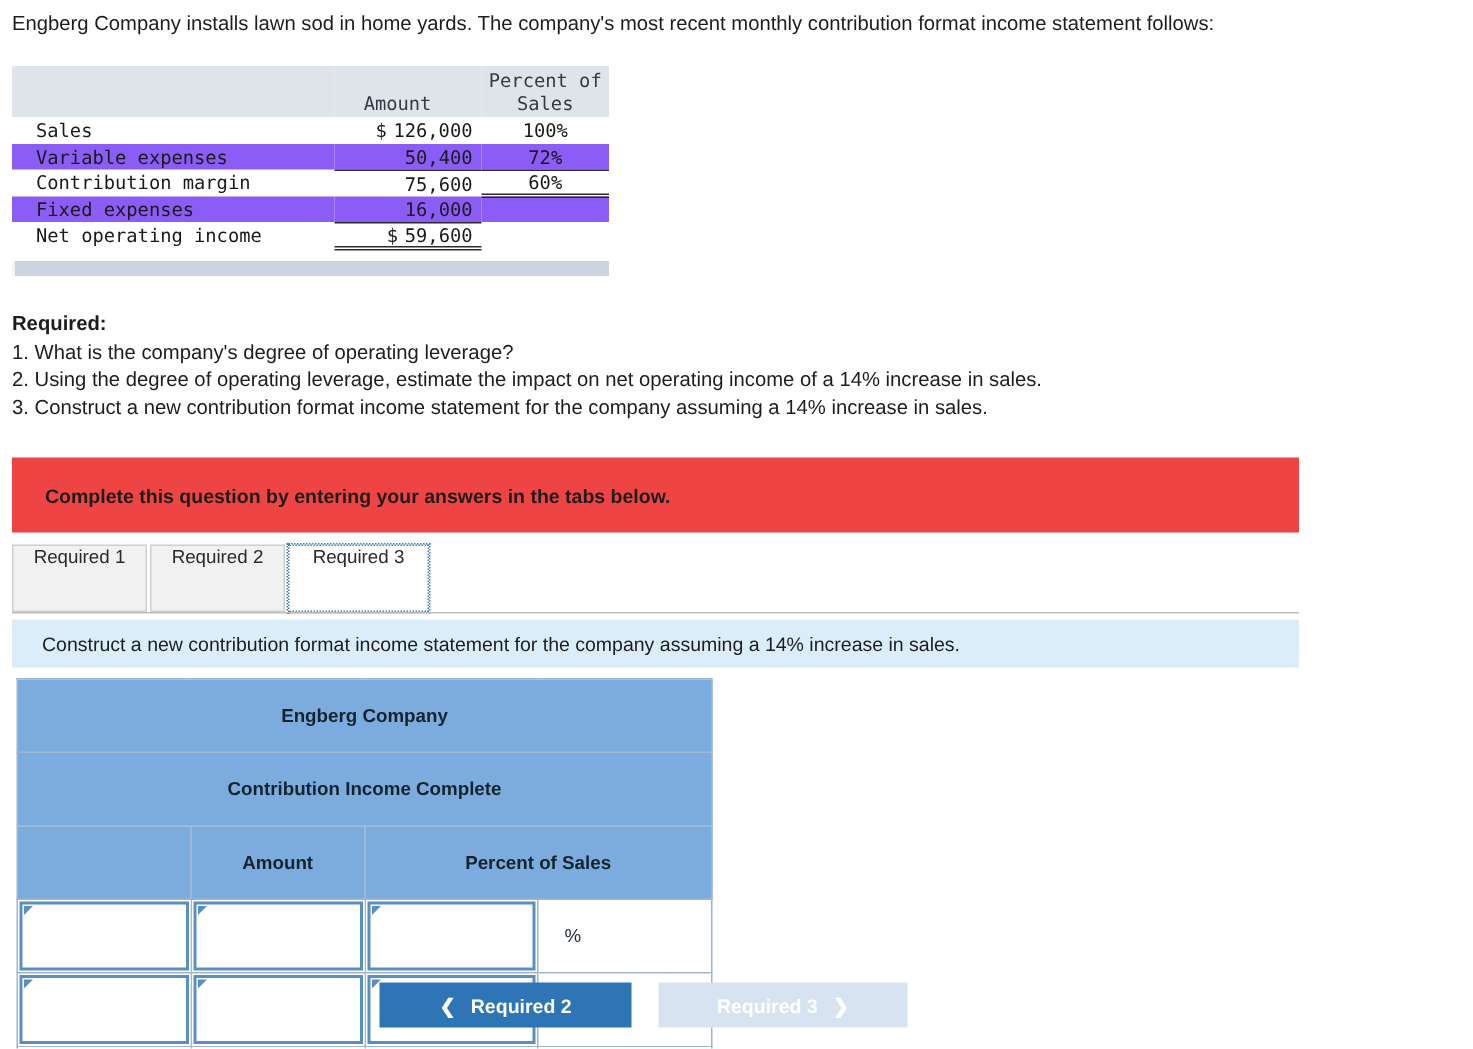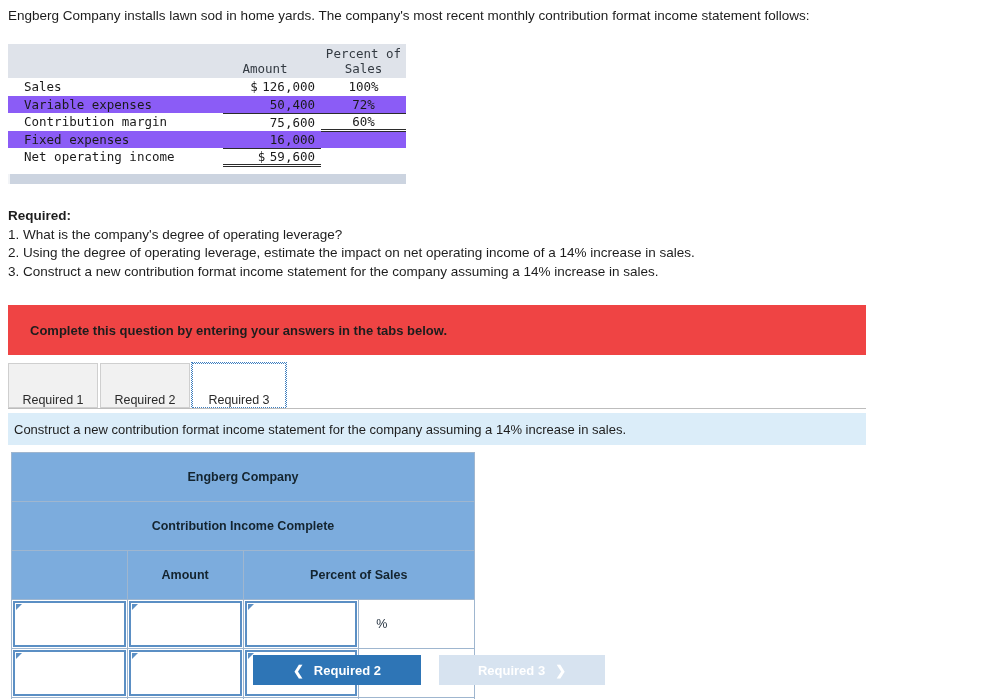--- a/index.html
+++ b/index.html
@@ -89,21 +89,21 @@
     position: absolute;
     left: 8px; top: 363px;
     height: 45px;
     display: flex; align-items: stretch;
   }
   .tab {
     width: 90px;
     background: #f1f1f1;
     border: 1px solid #cfcfcf;
     margin-right: 2px;
-    display: flex; align-items: flex-end; justify-content: center;
+    display: flex; align-items: flex-start; justify-content: center;
     font-size: 12.5px; color: #2a2a2a;
   }
   .tab.active {
     background: #ffffff;
     border: 1px dotted #3f7fbf;
     outline: 1px dotted #3f7fbf;
     margin-right: 0;
     width: 94px;
   }
   .tab-underline {
@@ -115,21 +115,21 @@
 
   
   .blue-bar {
     position: absolute;
     left: 8px; top: 413px;
     width: 858px; height: 32px;
     background: #dbedf9;
     display: flex; align-items: center;
   }
   .blue-bar span {
-    font-size: 13px; color: #1d1d1d; padding-left: 6px;
+    font-size: 13px; color: #1d1d1d; padding-left: 20px;
   }
 
   
   .ans {
     position: absolute;
     left: 11px; top: 452px;
     width: 464px;
     border-collapse: collapse;
     table-layout: fixed;
   }

